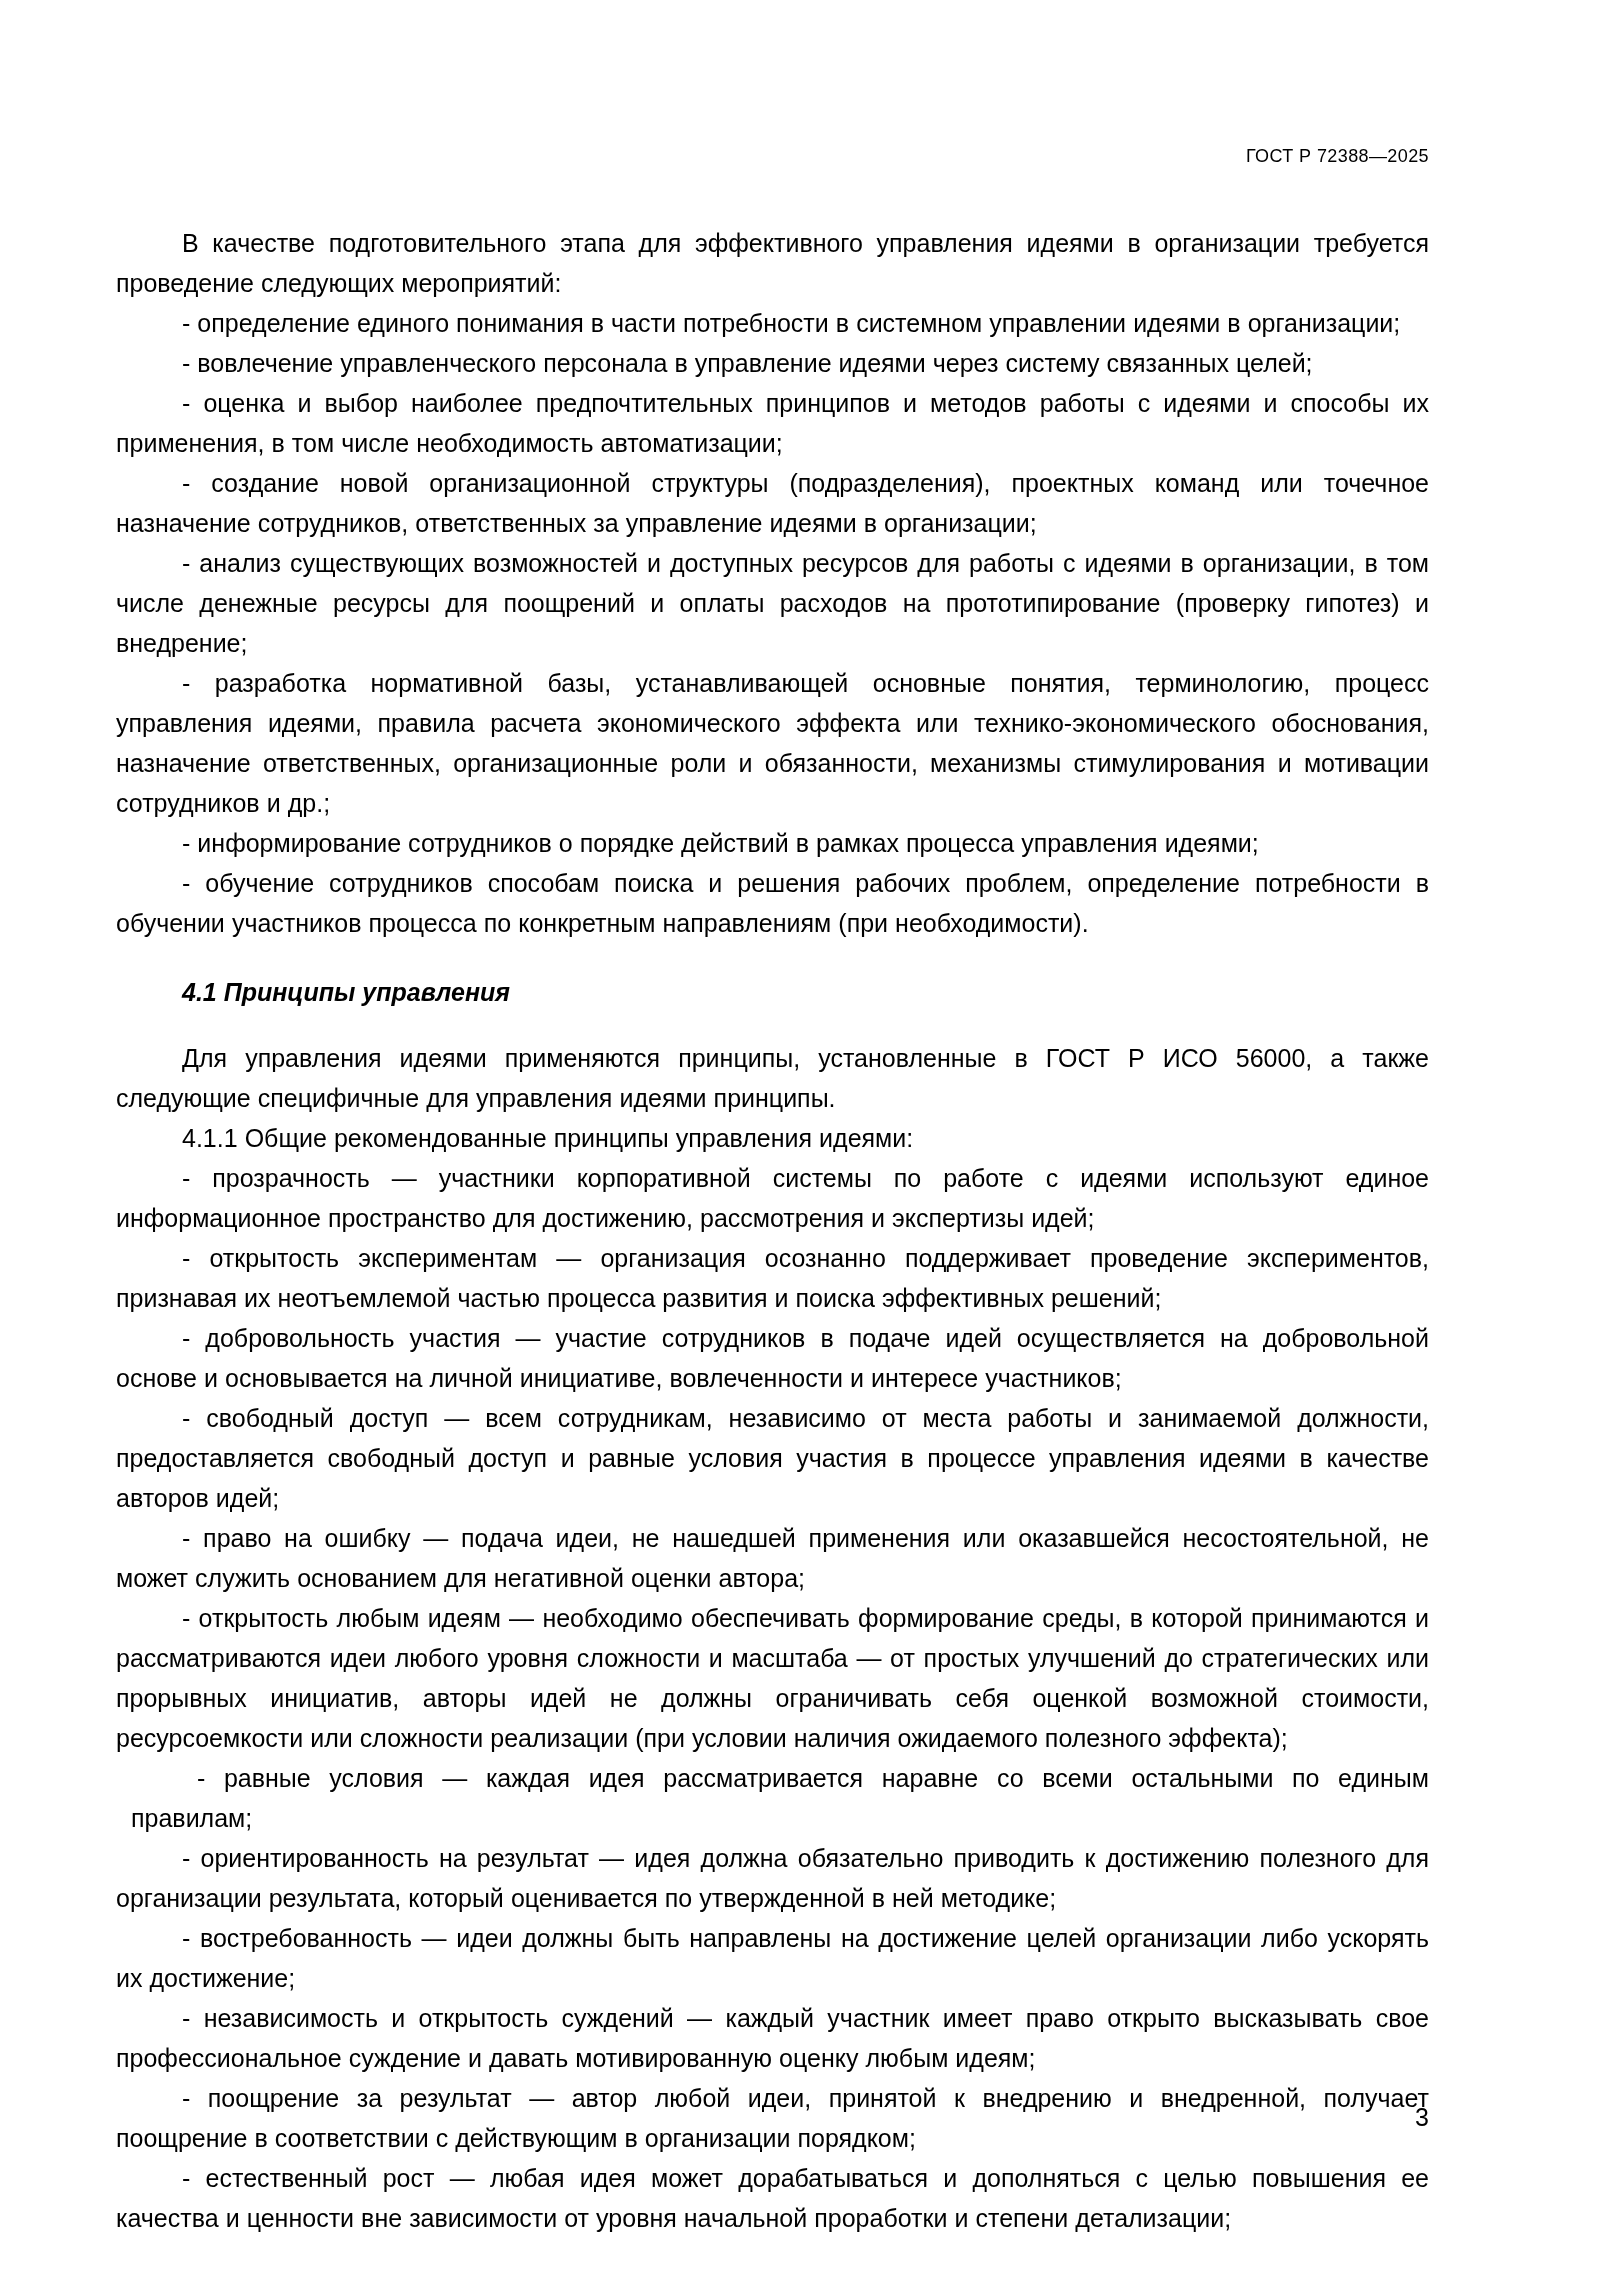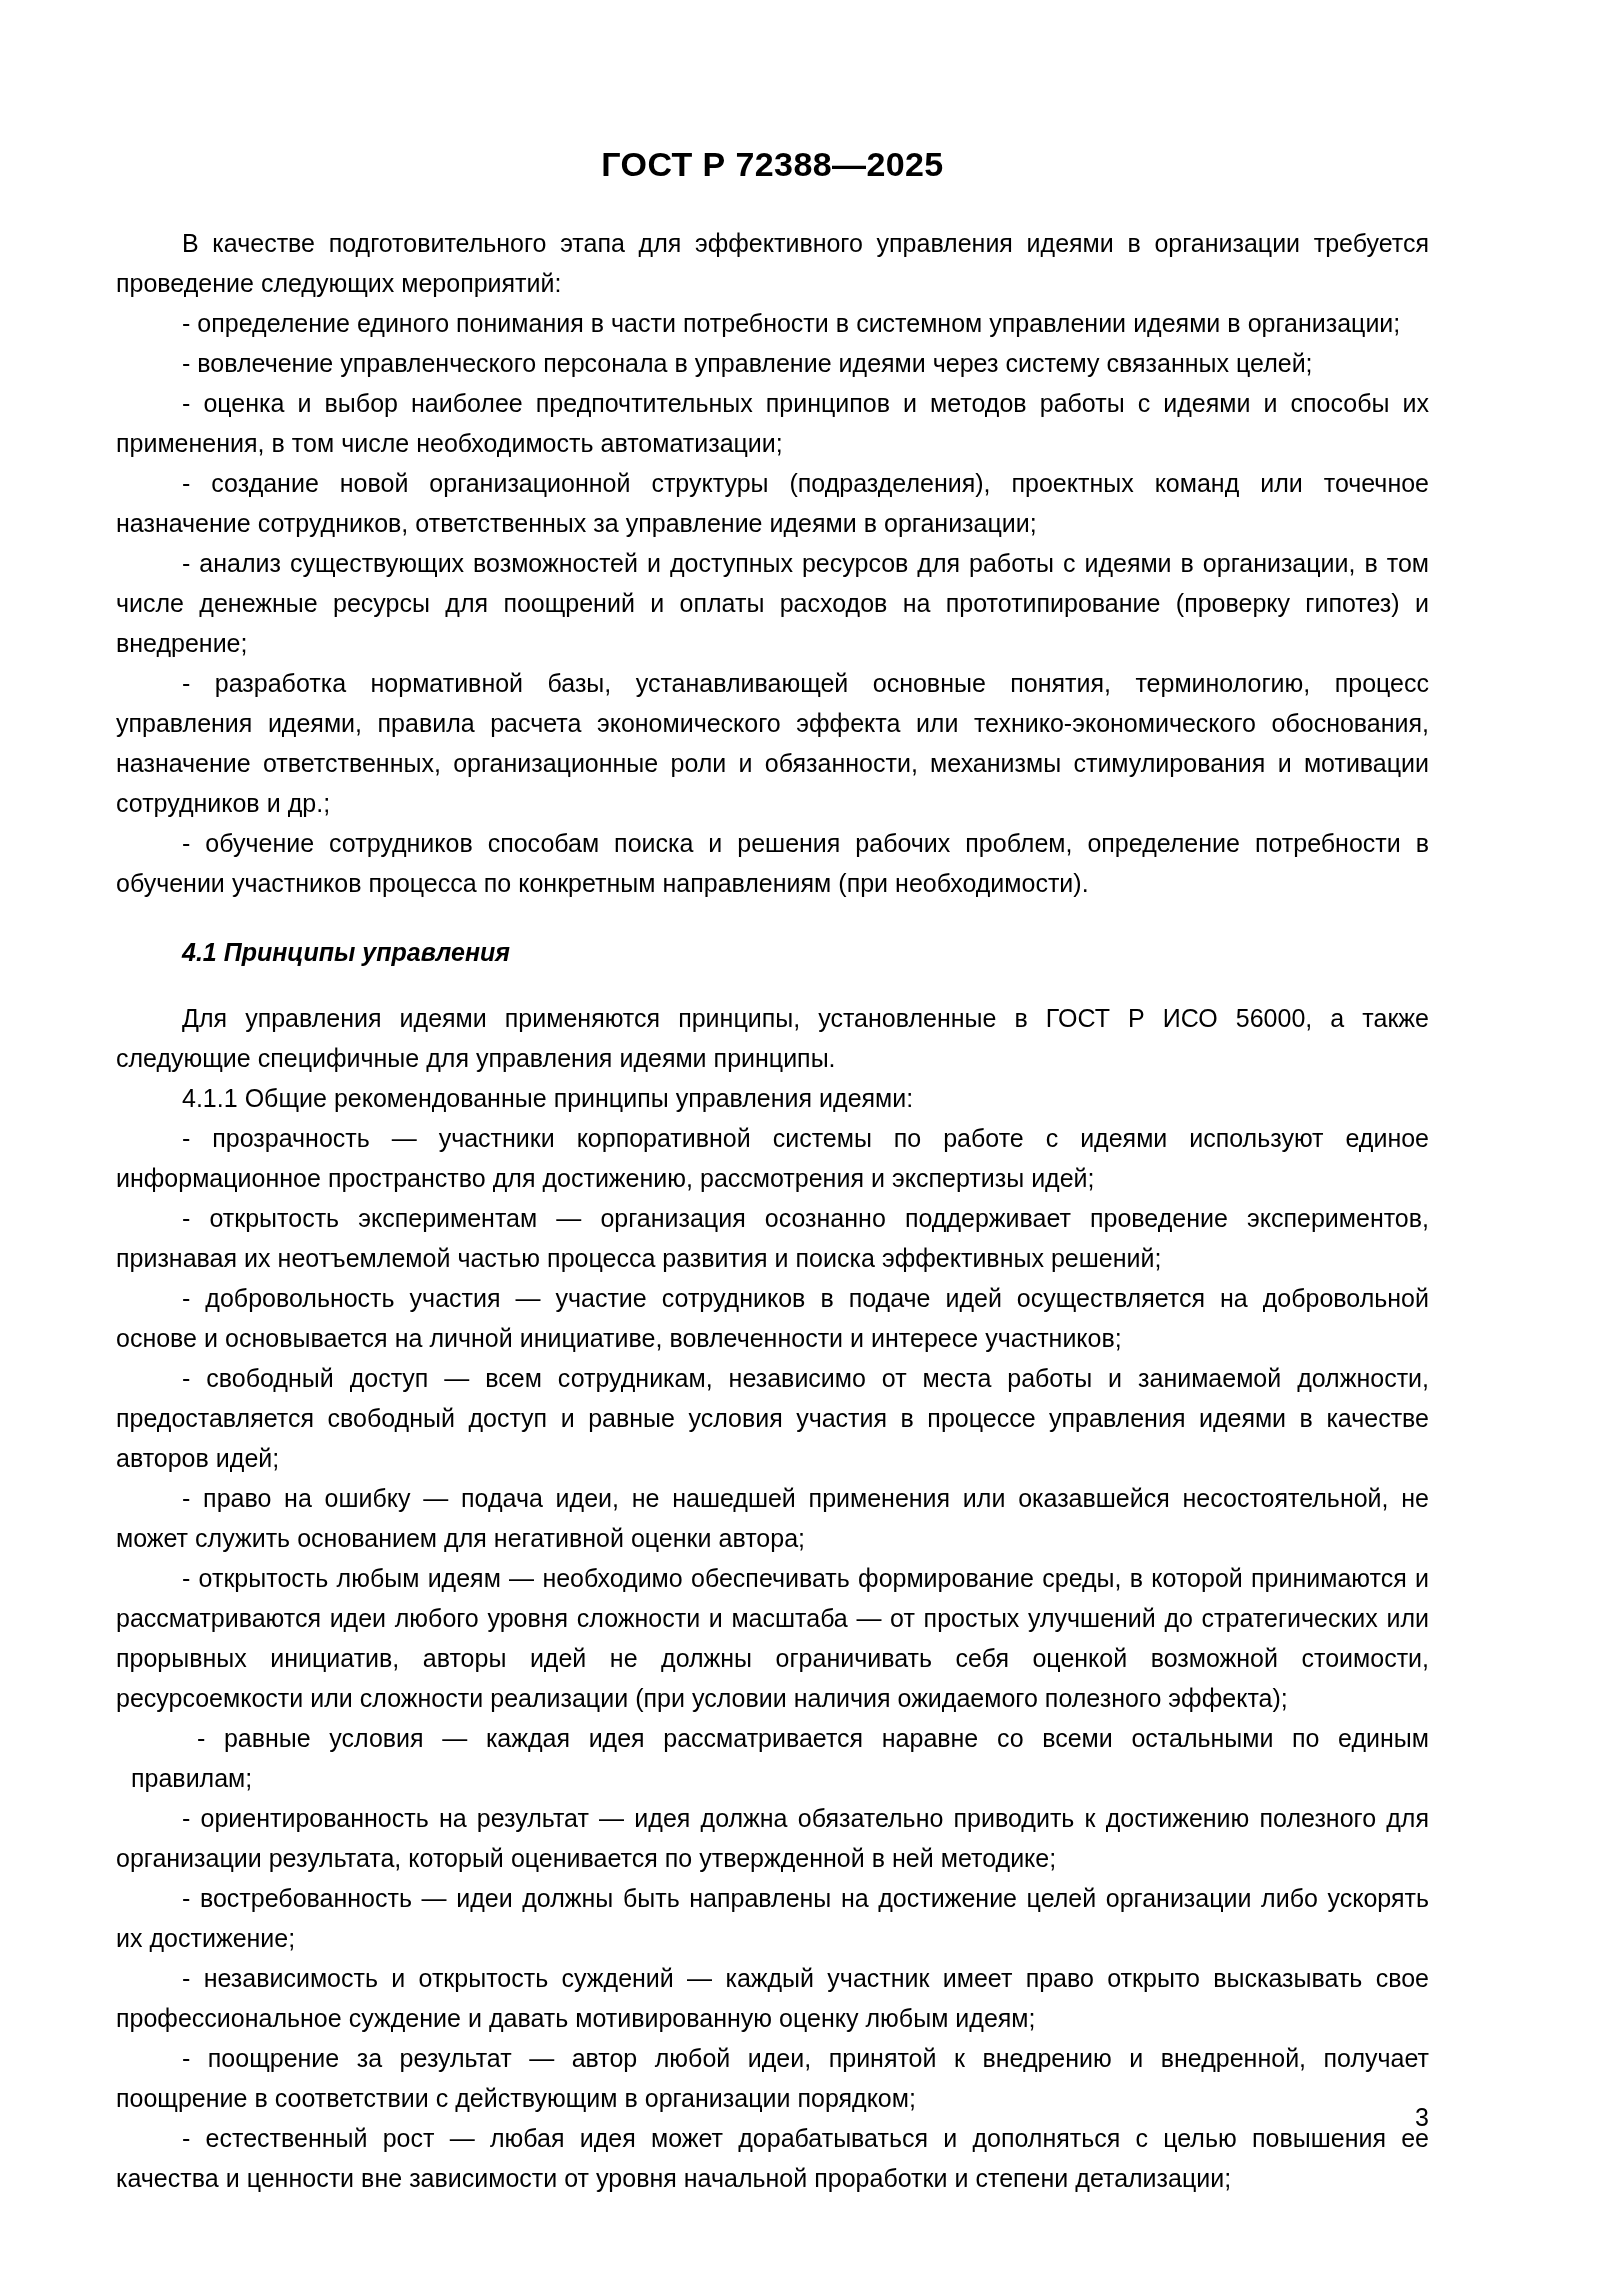--- a/index.html
+++ b/index.html
@@ -17,23 +17,23 @@
     color: #000000;
     overflow: hidden;
   }
 
   
   .doc-header {
     position: absolute;
     top: 147px;
     left: 116px;
     right: 192px;
-    text-align: center;
-    font-size: 34px;
-    font-weight: bold;
+    text-align: right;
+    font-size: 18px;
+    font-weight: normal;
     letter-spacing: 0.4px;
     line-height: 1;
   }
 
   
   .body-col {
     position: absolute;
     top: 223px;
     left: 116px;
     width: 1313px;
@@ -94,20 +94,21 @@
 
   <div class="body-col">
     <div id="block-before">
         <p class="para indent">В качестве подготовительного этапа для эффективного управления идеями в организации требуется проведение следующих мероприятий:</p>
         <p class="para indent-bullet">- определение единого понимания в части потребности в системном управлении идеями в организации;</p>
         <p class="para indent-bullet">- вовлечение управленческого персонала в управление идеями через систему связанных целей;</p>
         <p class="para indent-bullet">- оценка и выбор наиболее предпочтительных принципов и методов работы с идеями и способы их применения, в том числе необходимость автоматизации;</p>
         <p class="para indent-bullet">- создание новой организационной структуры (подразделения), проектных команд или точечное назначение сотрудников, ответственных за управление идеями в организации;</p>
         <p class="para indent-bullet">- анализ существующих возможностей и доступных ресурсов для работы с идеями в организации, в том числе денежные ресурсы для поощрений и оплаты расходов на прототипирование (проверку гипотез) и внедрение;</p>
         <p class="para indent-bullet">- разработка нормативной базы, устанавливающей основные понятия, терминологию, процесс управления идеями, правила расчета экономического эффекта или технико-экономического обоснования, назначение ответственных, организационные роли и обязанности, механизмы стимулирования и мотивации сотрудников и др.;</p>
+        <p class="para indent-bullet">- информирование сотрудников о порядке действий в рамках процесса управления идеями;</p>
         <p class="para indent-bullet">- обучение сотрудников способам поиска и решения рабочих проблем, определение потребности в обучении участников процесса по конкретным направлениям (при необходимости).</p>
       </div>
 
     <div class="gap-before-heading"></div>
 
     <h2 class="heading">4.1 Принципы управления</h2>
 
     <div class="gap-after-heading"></div>
 
     <div id="block-after">

